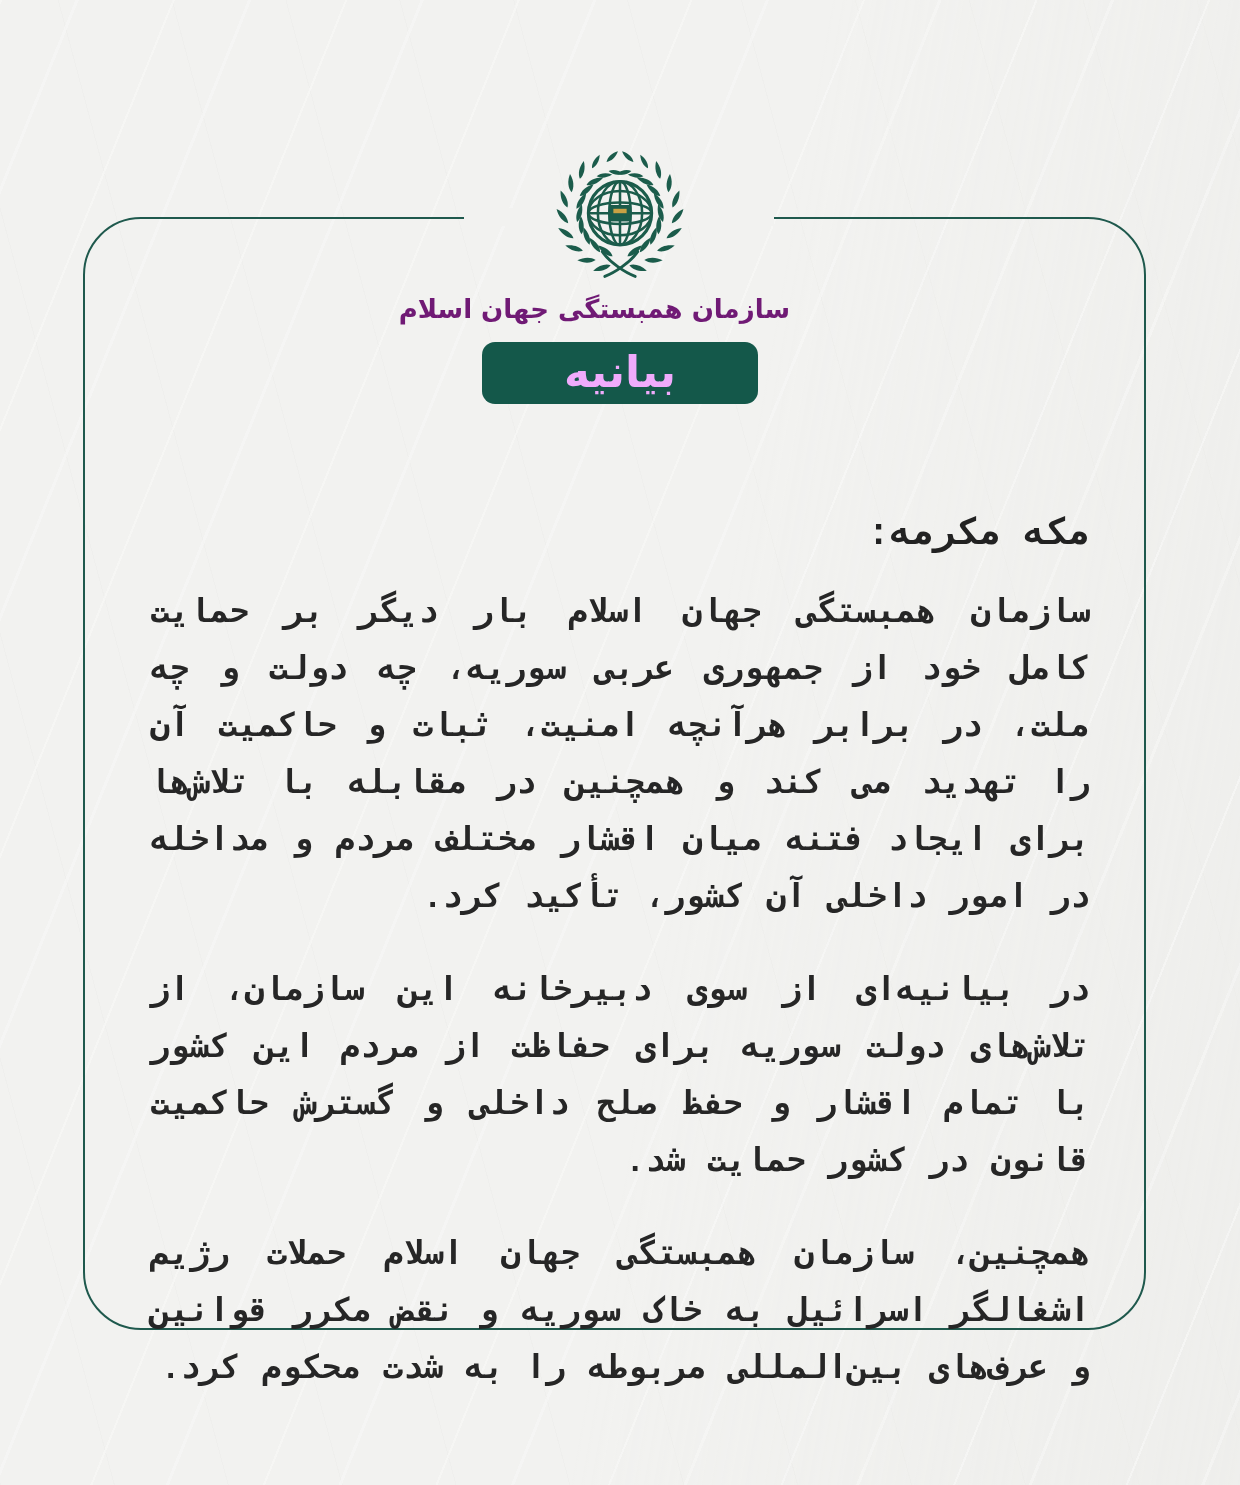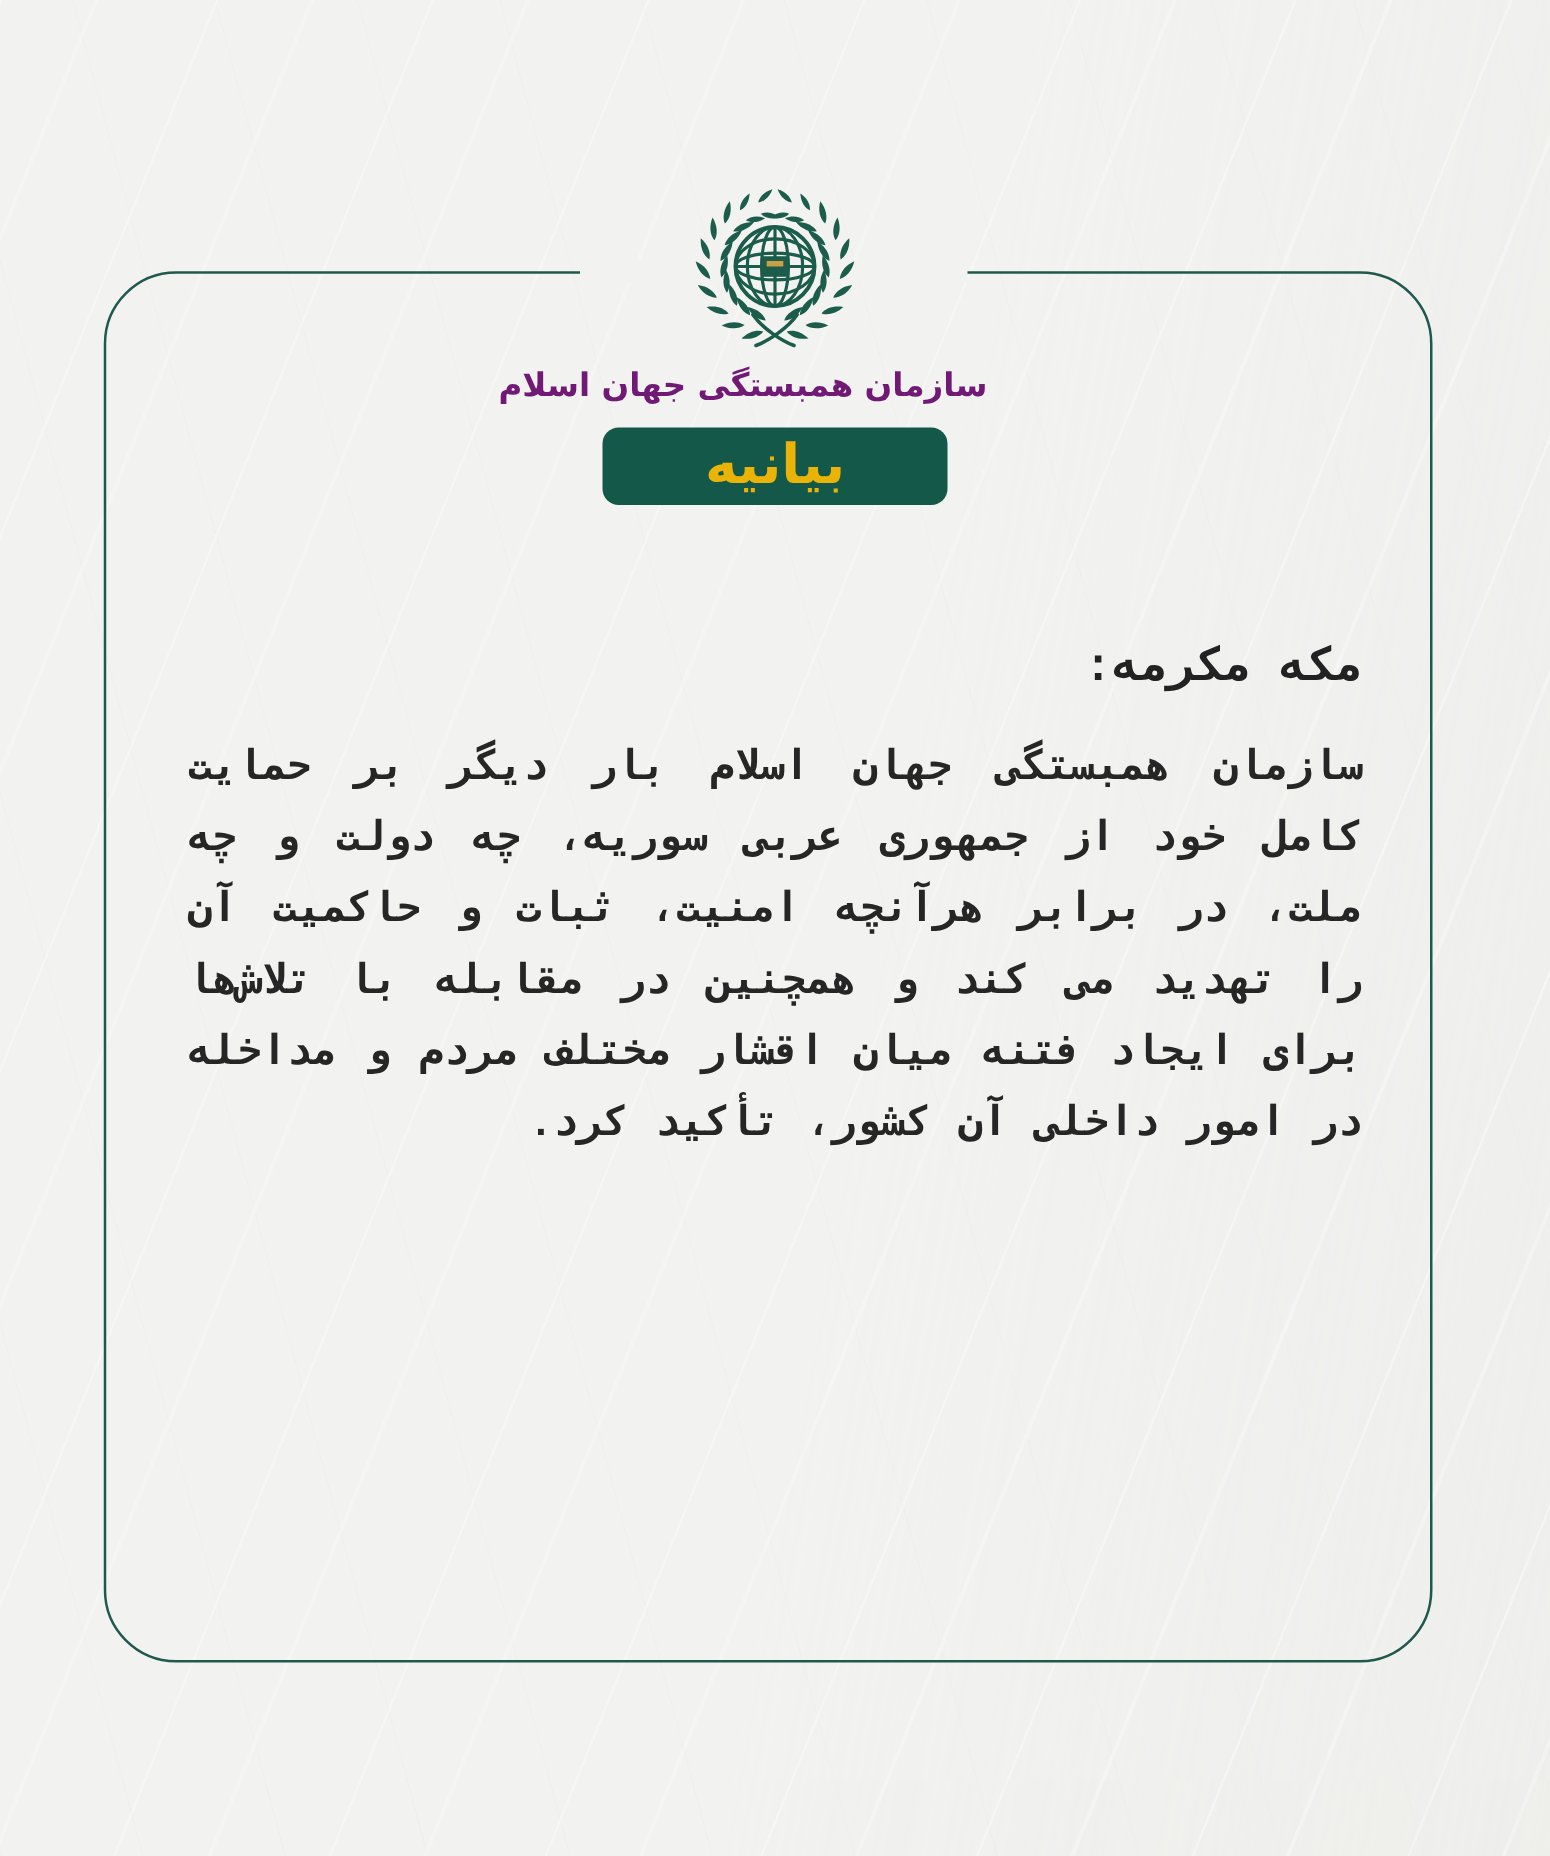--- a/index.html
+++ b/index.html
@@ -85,21 +85,21 @@
     direction: rtl;
     white-space: nowrap;
   }
   .banner {
     margin: 18px auto 0;
     width: 276px;
     height: 62px;
     line-height: 60px;
     background: #14584a;
     border-radius: 13px;
-    color: #eab308;
+    color: #f0abfc;
     font-size: 44px;
     font-weight: 700;
     direction: rtl;
   }
 
   .content {
     position: absolute;
     left: 150px;
     right: 150px;
     top: 510px;
@@ -191,15 +191,17 @@
       <rect x="93" y="87" width="34" height="26" fill="#1b5c4b"></rect>
       <rect x="99.5" y="93" width="21" height="7" fill="#c9a144"></rect>
     </svg>
     <div class="org-name">سازمان همبستگی جهان اسلام</div>
     <div class="banner">بیانیه</div>
   </header>
 
   <main class="content">
     <h2 class="dateline">مکه مکرمه:</h2>
     <p class="para">سازمان همبستگی جهان اسلام بار دیگر بر حمایت کامل خود از جمهوری عربی سوریه، چه دولت و چه ملت، در برابر هرآنچه امنیت، ثبات و حاکمیت آن را تهدید می کند و همچنین در مقابله با تلاش‌ها برای ایجاد فتنه میان اقشار مختلف مردم و مداخله در امور داخلی آن کشور، تأکید کرد.</p>
+    <p class="para">در بیانیه‌ای از سوی دبیرخانه این سازمان، از تلاش‌های دولت سوریه برای حفاظت از مردم این کشور با تمام اقشار و حفظ صلح داخلی و گسترش حاکمیت قانون در کشور حمایت شد.</p>
+    <p class="para">همچنین، سازمان همبستگی جهان اسلام حملات رژیم اشغالگر اسرائیل به خاک سوریه و نقض مکرر قوانین و عرف‌های بین‌المللی مربوطه را به شدت محکوم کرد.</p>
   </main>
 
 </div>
 
 </body></html>

